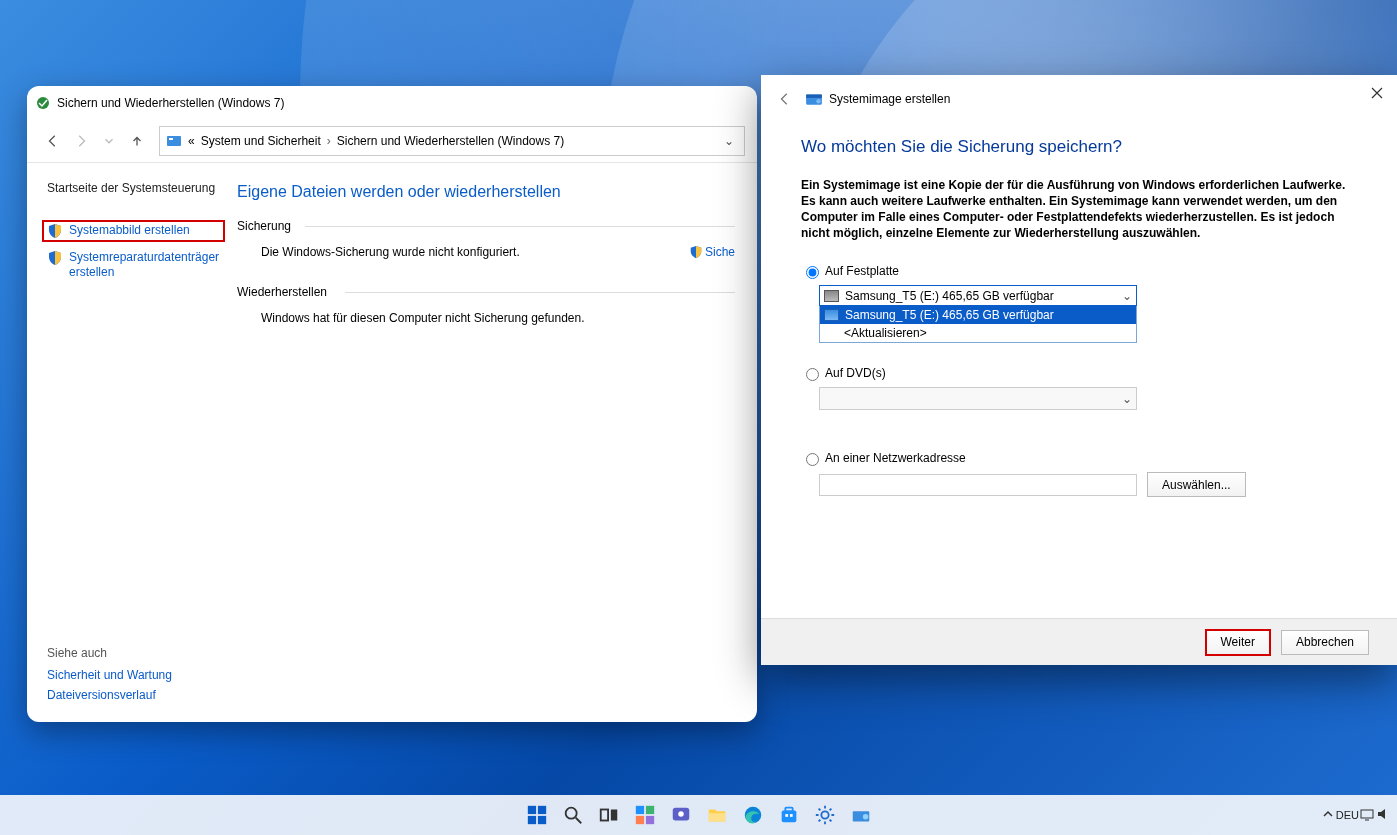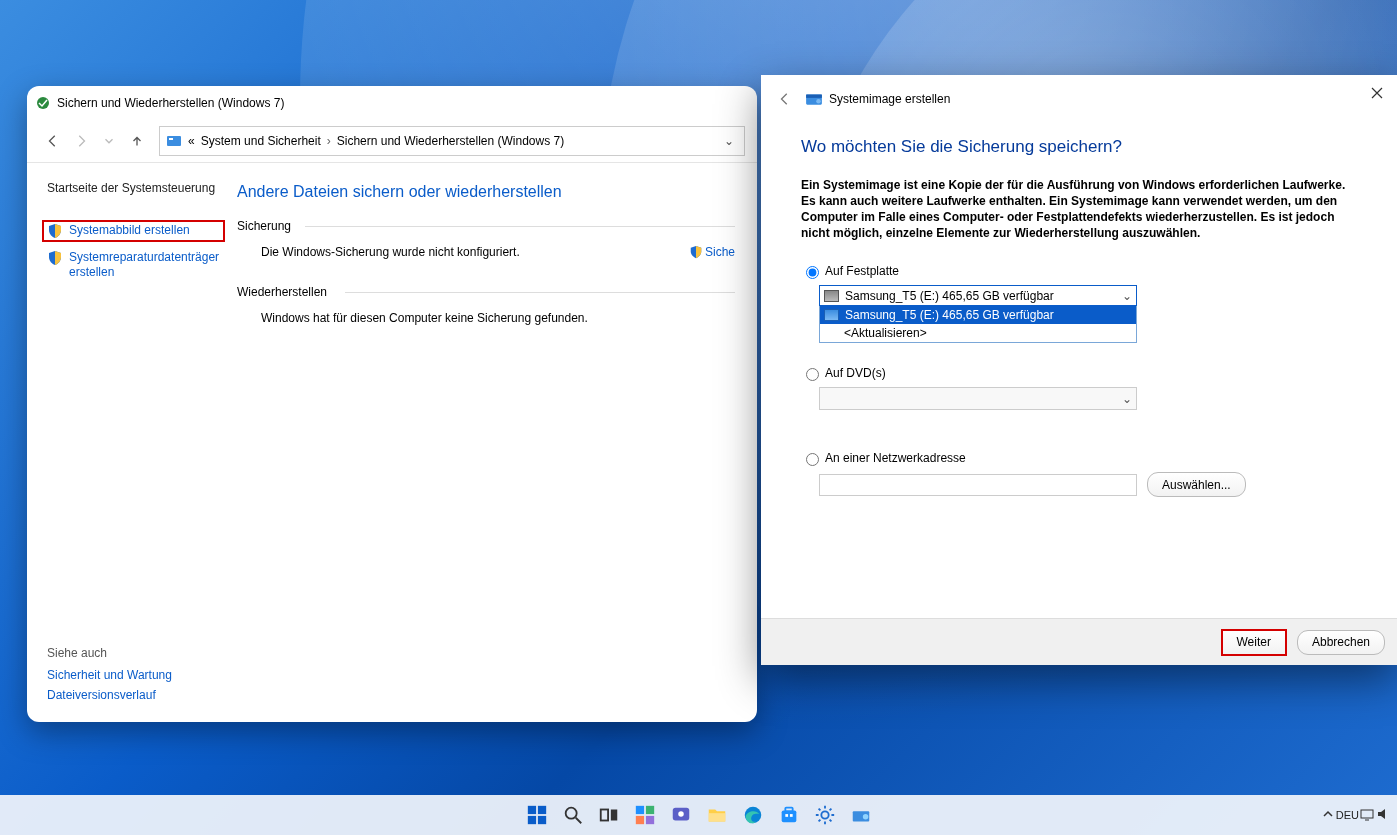--- a/index.html
+++ b/index.html
@@ -51,22 +51,22 @@
   .combo .drive{width:13px;height:10px;margin-right:6px;background:linear-gradient(#888,#bbb);border:1px solid #555;}
   .combo .dd{margin-left:auto;color:#555;}
   .combo-list{margin-left:18px;width:318px;border:1px solid #7aa7d8;border-top:none;box-sizing:border-box;}
   .combo-list .item{height:18px;display:flex;align-items:center;padding:0 4px;font-size:12px;}
   .combo-list .item.sel{background:#0a5cc9;color:#fff;}
   .combo-list .item .drive{width:13px;height:10px;margin-right:6px;background:linear-gradient(#888,#bbb);border:1px solid #555;}
   .combo-list .item.sel .drive{background:linear-gradient(#3b8de0,#7ab9f4);border-color:#1a5fb4;}
   .combo.disabled{border-color:#ccc;background:#f8f8f8;height:23px;}
   .netrow{margin-left:18px;display:flex;align-items:center;gap:10px;}
   .netrow input[type=text]{width:318px;height:22px;border:1px solid #ccc;padding:0 6px;box-sizing:border-box;}
-  .btn{height:23px;padding:0 14px;border:1px solid #bbb;background:linear-gradient(#fff,#f2f2f2);font-size:12px;display:inline-flex;align-items:center;justify-content:center;border-radius:11px;}
-  .wiz-footer{position:absolute;left:0;right:0;bottom:0;height:46px;background:#f0f0f0;border-top:1px solid #ddd;display:flex;align-items:center;justify-content:flex-end;padding:0 12px;gap:10px;}
+  .btn{height:23px;padding:0 14px;border:1px solid #bbb;background:linear-gradient(#fff,#f2f2f2);font-size:12px;display:inline-flex;align-items:center;justify-content:center;border-radius:0;}
+  .wiz-footer{position:absolute;left:0;right:0;bottom:0;height:46px;background:#f0f0f0;border-top:1px solid #ddd;display:flex;align-items:center;justify-content:flex-end;padding:0 28px;gap:10px;}
   .btn.primary-frame{border:2px solid #d40000;border-radius:0;}
   
   .taskbar{position:absolute;left:0;right:0;bottom:0;height:40px;background:rgba(243,246,252,.92);display:flex;align-items:center;}
   .tb-center{position:absolute;left:50%;transform:translateX(-50%);display:flex;gap:10px;align-items:center;}
   .tb-ico{width:26px;height:26px;display:flex;align-items:center;justify-content:center;border-radius:4px;}
   .tb-ico svg{width:22px;height:22px;}
   .tb-right{position:absolute;right:6px;display:flex;align-items:center;gap:0;font-size:11px;color:#222;}
   .tray-ico{width:16px;height:16px;}
   
   .shield-svg{width:100%;height:100%;}
@@ -153,38 +153,38 @@
       </div>
 
       <div class="side-bottom">
         <div class="hdr">Siehe auch</div>
         <a class="lnk">Sicherheit und Wartung</a>
         <a class="lnk">Dateiversionsverlauf</a>
       </div>
     </div>
 
     <div class="cp-main">
-      <div class="h1">Andere Dateien sichern oder wiederherstellen</div>
+      <div class="h1">Eigene Dateien werden oder wiederherstellen</div>
 
       <div class="grp-label">Sicherung</div>
       <div class="row" style="display:flex;justify-content:space-between;align-items:center;">
         <span>Die Windows-Sicherung wurde nicht konfiguriert.</span>
         <span class="link">
           <span class="shield-sm">
             <svg class="shield-svg" viewBox="0 0 16 16">
                 <path d="M8 1l6 2v4c0 4-3 7-6 8-3-1-6-4-6-8V3z" fill="#1e6cd0"></path>
                 <path d="M8 1l6 2v4c0 4-3 7-6 8V1z" fill="#f9c23c"></path>
               </svg>
           </span><span>Siche</span>
         </span>
       </div>
 
       <div style="height:10px"></div>
       <div class="grp-label long">Wiederherstellen</div>
-      <div class="row">Windows hat für diesen Computer keine Sicherung gefunden.</div>
+      <div class="row">Windows hat für diesen Computer nicht Sicherung gefunden.</div>
     </div>
   </div>
 </div>
 
 <div class="wiz">
   <div class="wiz-close">
     <svg width="12" height="12" viewBox="0 0 12 12">
         <path d="M1 1l10 10M11 1L1 11" stroke="#333" stroke-width="1.2"></path>
       </svg>
   </div>

